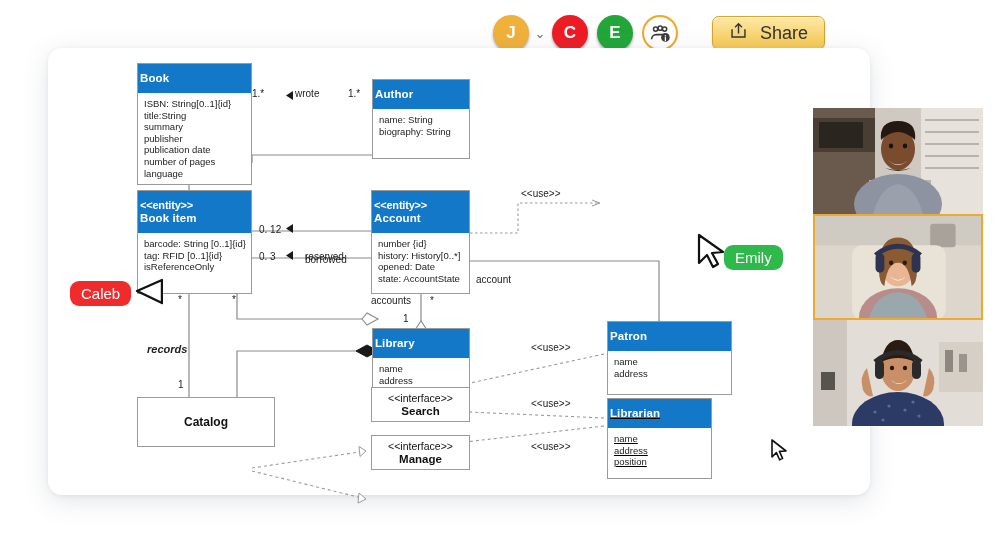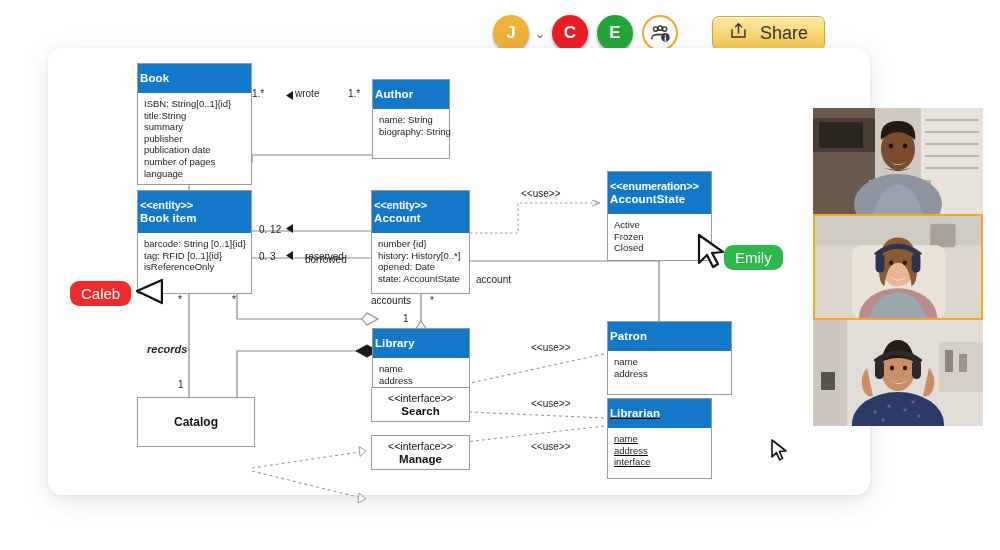--- a/index.html
+++ b/index.html
@@ -180,21 +180,21 @@
         <div>ISBN: String[0..1]{id}</div>
         <div>title:String</div>
         <div>summary</div>
         <div>publisher</div>
         <div>publication date</div>
         <div>number of pages</div>
         <div>language</div>
       </div>
     </div>
 
-    <div class="cls" style="left:324px;top:31px;width:78px;">
+    <div class="cls" style="left:324px;top:31px;width:98px;">
       <div class="hdr">Author</div>
       <div class="body" style="height:39px;">
         <div>name: String</div>
         <div>biography: String</div>
       </div>
     </div>
 
     <div class="cls" style="left:89px;top:142px;width:115px;">
       <div class="hdr">
         <span class="st">&lt;&lt;entity&gt;&gt;</span>
@@ -213,31 +213,20 @@
         <span>Account</span>
       </div>
       <div class="body" style="height:50px;">
         <div>number {id}</div>
         <div>history: History[0..*]</div>
         <div>opened: Date</div>
         <div>state: AccountState</div>
       </div>
     </div>
 
-    <div class="cls" style="left:559px;top:123px;width:105px;">
-      <div class="hdr">
-        <span class="st">&lt;&lt;enumeration&gt;&gt;</span>
-        <span>AccountState</span>
-      </div>
-      <div class="body" style="height:36px;">
-        <div>Active</div>
-        <div>Frozen</div>
-        <div>Closed</div>
-      </div>
-    </div>
 
     <div class="cls" style="left:324px;top:280px;width:98px;">
       <div class="hdr">Library</div>
       <div class="body" style="height:31px;">
         <div>name</div>
         <div>address</div>
       </div>
     </div>
 
     <div class="cls" style="left:559px;top:273px;width:125px;">
@@ -246,25 +235,25 @@
         <div>name</div>
         <div>address</div>
       </div>
     </div>
 
     <div class="cls" style="left:559px;top:350px;width:105px;text-decoration:underline;">
       <div class="hdr">Librarian</div>
       <div class="body" style="height:40px;">
         <div>name</div>
         <div>address</div>
-        <div>interface</div>
-      </div>
-    </div>
-
-    <div class="plain" style="left:89px;top:349px;width:118px;height:50px;">
+        <div>position</div>
+      </div>
+    </div>
+
+    <div class="plain" style="left:89px;top:349px;width:138px;height:50px;">
       <span>Catalog</span>
     </div>
 
     <div class="iface" style="left:323px;top:339px;width:99px;height:35px;">
       <span>&lt;&lt;interface&gt;&gt;</span>
       <b>Search</b>
     </div>
 
     <div class="iface" style="left:323px;top:387px;width:99px;height:35px;">
       <span>&lt;&lt;interface&gt;&gt;</span>

